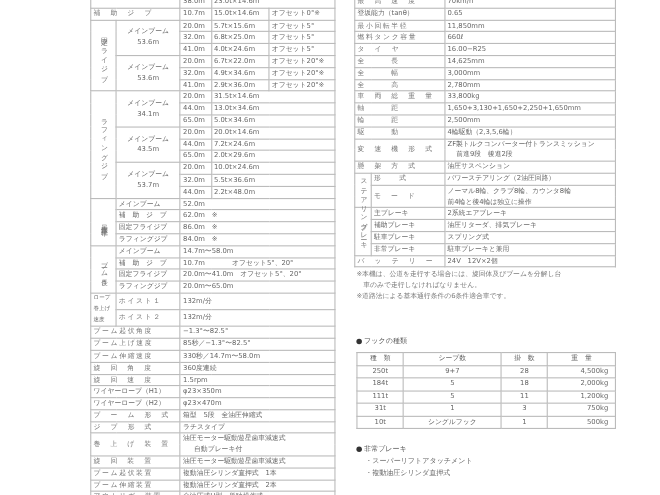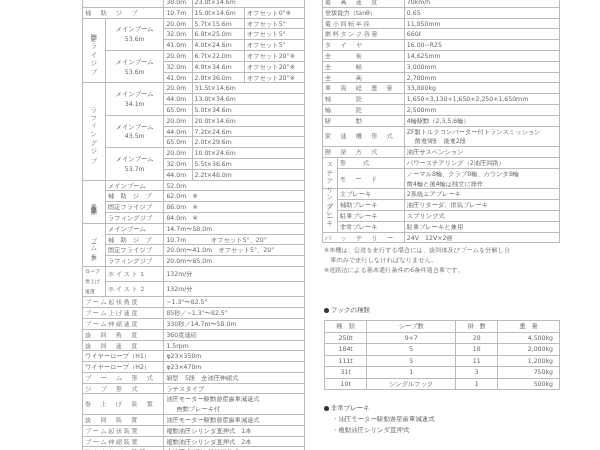--- a/index.html
+++ b/index.html
@@ -366,15 +366,15 @@
         <td>1</td>
         <td class="r">500kg</td>
       </tr>
 </tbody>
   </table>
 
 <div class="sec" style="left:324px;top:404px">
   <span class="dot"></span><span>非常ブレーキ</span>
 </div>
 <div class="opts" style="top:414px;left:332px">
-  <div>・油圧モーター駆動遊星歯車減速式</div>
+  <div>・スーパーリフトアタッチメント</div>
   <div>・複動油圧シリンダ直押式</div>
 </div>
 
 </body></html>

